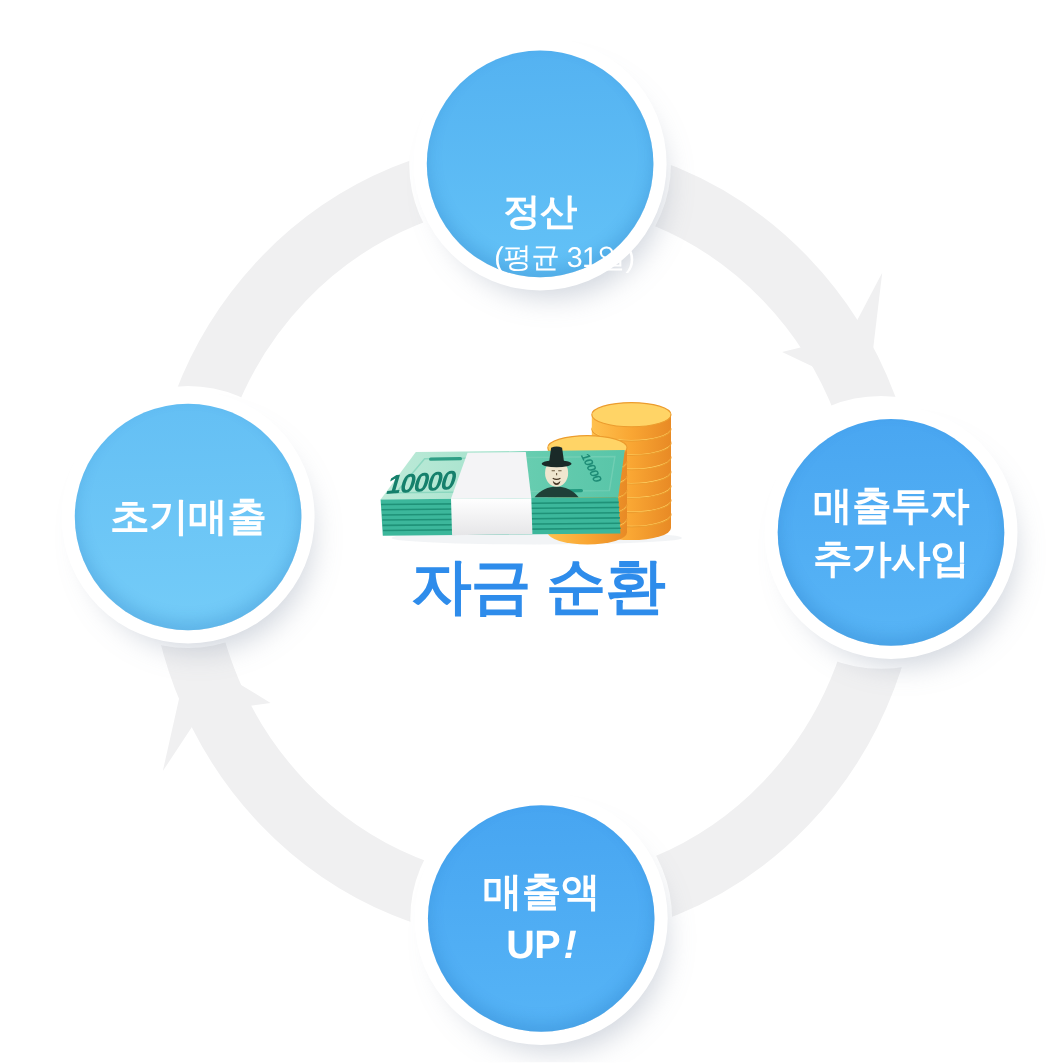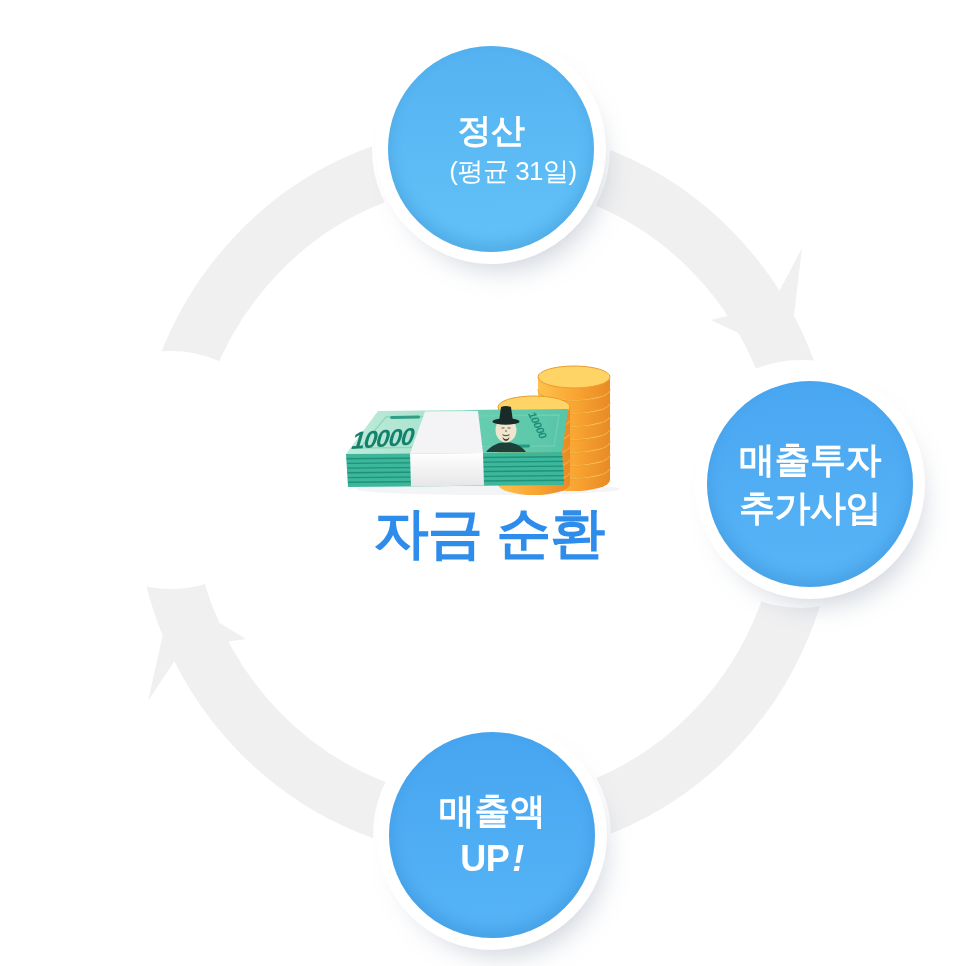--- a/index.html
+++ b/index.html
@@ -8,21 +8,21 @@
     font-family:"Liberation Sans",sans-serif;
   }
   .ring{position:absolute;left:0;top:0;width:966px;height:966px;}
   .node{
     position:absolute;width:206px;height:206px;border-radius:50%;
     display:flex;flex-direction:column;align-items:center;justify-content:center;
     text-align:center;color:#fff;
     box-shadow:0 0 0 12px #fff, 10px 18px 26px rgba(120,136,158,.35),
                inset 0 -8px 14px rgba(20,95,175,.22);
   }
-  .node-top{left:388px;top:46px;background:linear-gradient(178deg,#54B2F1,#63C2F7);}
+  .node-top{left:388px;top:46px;background:linear-gradient(178deg,#54B2F1,#63C2F7);justify-content:flex-end;}
   .node-right{left:707px;top:381px;background:linear-gradient(178deg,#49A6F1,#58B5F6);}
   .node-bottom{left:389px;top:732px;background:linear-gradient(178deg,#47A5F1,#56B4F6);align-items:center;}
   .node-left{left:68px;top:367px;background:linear-gradient(178deg,#64BFF4,#74CCF8);}
   .node-label{font-size:34px;font-weight:bold;line-height:1.25;letter-spacing:-0.5px;}
   .node-sub{font-size:26px;font-weight:normal;line-height:1.3;margin-top:4px;letter-spacing:-0.5px;margin-left:44px;}
   .node-line{font-size:36px;font-weight:bold;line-height:1.32;letter-spacing:-0.5px;}
   .up-mark{font-style:italic;margin-left:3px;}
   .title{
     position:absolute;left:6px;top:497px;width:966px;text-align:center;
     font-size:55px;font-weight:bold;color:#2E8CEB;letter-spacing:-1px;
@@ -147,16 +147,19 @@
   <div class="node node-right">
     <div class="node-line">매출투자</div>
     <div class="node-line">추가사입</div>
   </div>
 
   <div class="node node-bottom">
     <div class="node-line">매출액</div>
     <div class="node-line"><span>UP</span><span class="up-mark">!</span></div>
   </div>
 
+  <div class="node node-left">
+    <div class="node-line">초기매출</div>
+  </div>
 
   <div class="title">자금 순환</div>
 
 </div>
 
 </body></html>

